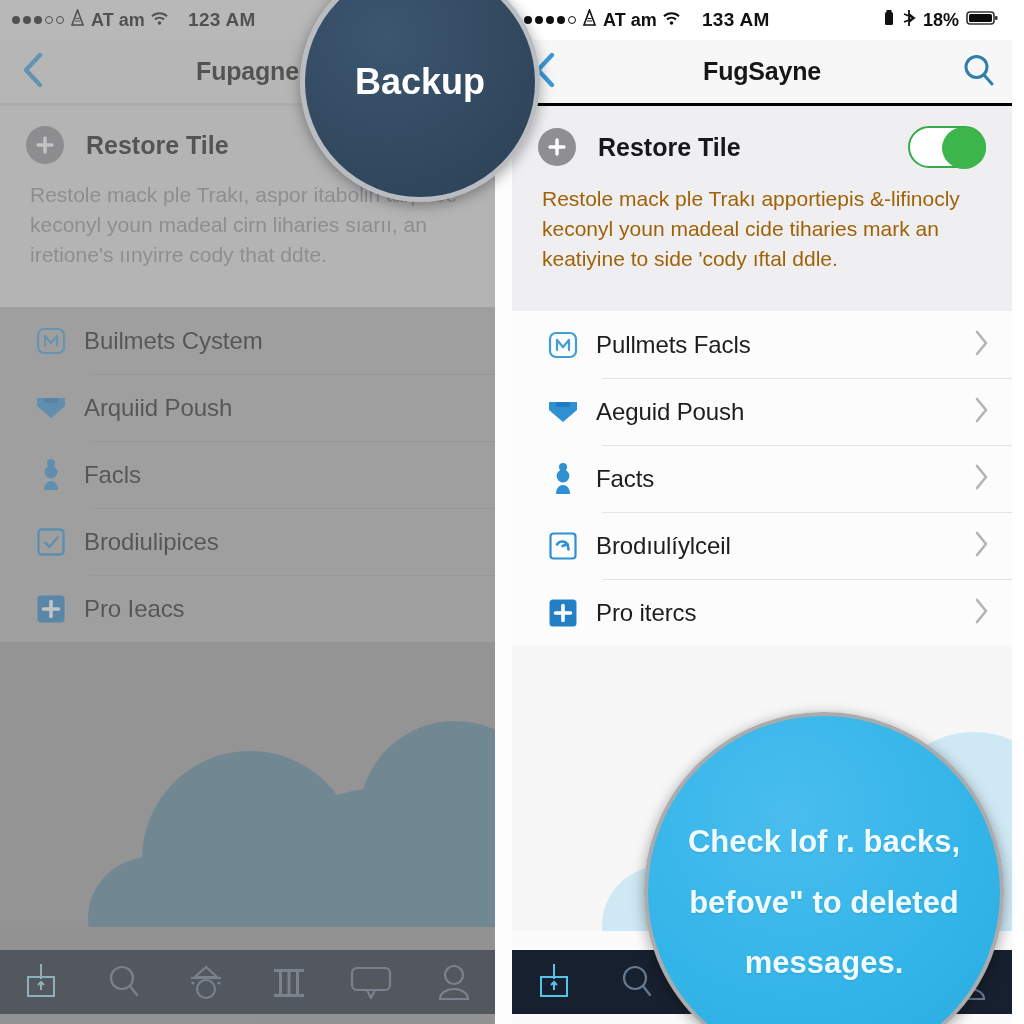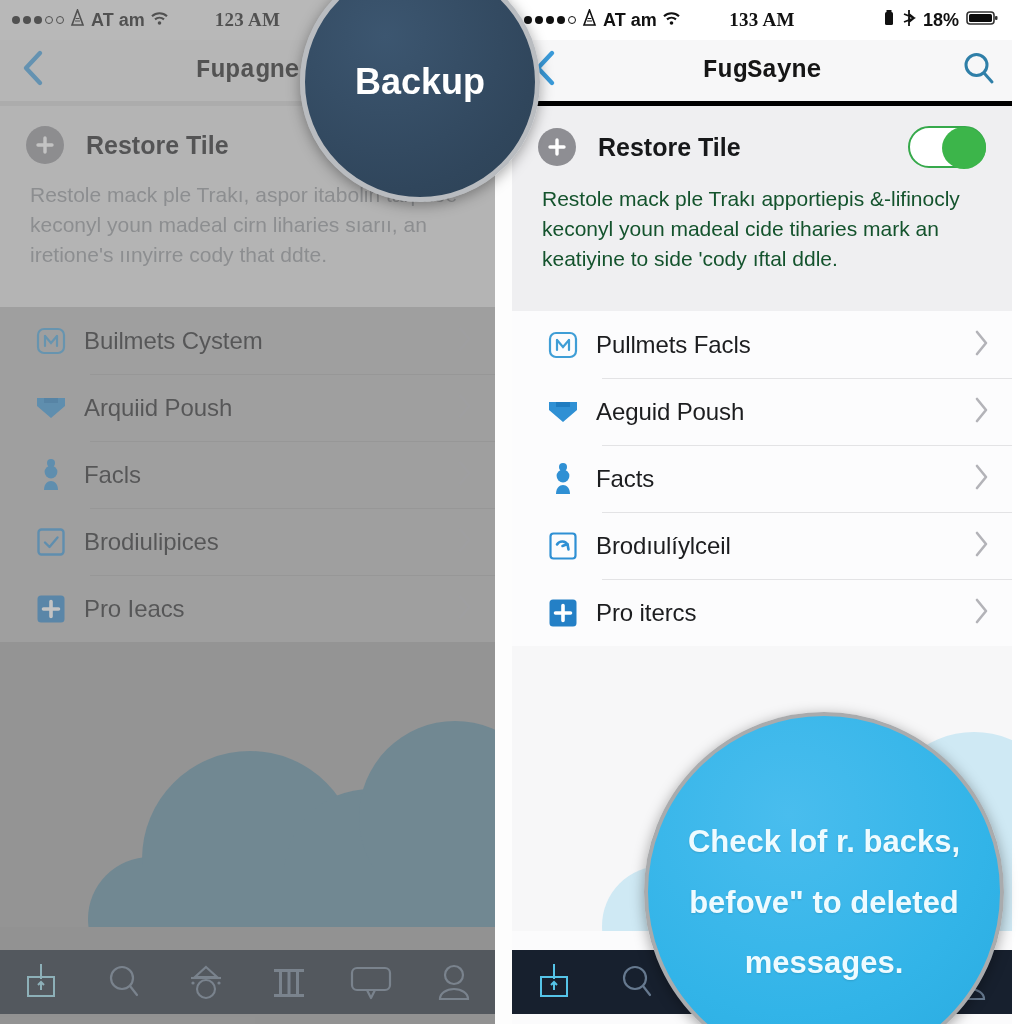--- a/index.html
+++ b/index.html
@@ -25,36 +25,35 @@
 
   
   .statusbar {
     position: relative; height: 40px;
     display: flex; align-items: center;
     font-size: 19px; font-weight: bold; color: #111;
     background: #ffffff;
   }
   #phone-left .statusbar { background: #e9e9e9; }
   .sb-left  { display: flex; align-items: center; gap: 5px; padding-left: 12px; width: 38%; }
-  .sb-mid   { flex: 1; text-align: center; letter-spacing: .3px; font-family: Liberation Serif, serif; }
+  .sb-mid   { flex: 1; letter-spacing: .3px; }
   .sb-right { display: flex; align-items: center; gap: 7px; justify-content: flex-end;
               padding-right: 14px; width: 38%; }
   .dots { display: flex; align-items: center; gap: 3px; }
   .dot { width: 8px; height: 8px; border-radius: 50%; background: #111; }
   .dot.hollow { background: transparent; border: 1.6px solid #111; width: 8px; height: 8px; }
   .carrier { font-size: 18px; font-weight: bold; }
   .pct { font-size: 18px; font-weight: bold; }
 
   
   .navbar {
     position: relative; height: 66px;
     display: flex; align-items: center;
     background: #f7f7f8;
-    border-bottom: 5px solid #000000;
-    font-family: Liberation Mono, monospace;
+    border-bottom: 3px solid #000000;
   }
   #phone-left .navbar { background: #e4e4e4; border-bottom-color: #cfcfcf; }
   .nav-back {
     width: 66px; display: flex; align-items: center; justify-content: center;
     color: #3a9ad9;
   }
   .nav-title {
     flex: 1; text-align: center; font-size: 25px; font-weight: bold; color: #161616;
     letter-spacing: -.2px;
   }
@@ -77,21 +76,21 @@
     background: #ffffff; border: 2.5px solid #36a94b;
     position: relative; flex: 0 0 auto;
   }
   .toggle .knob {
     position: absolute; top: -1px; right: -2px;
     width: 44px; height: 42px; border-radius: 50%;
     background: #3cb54a;
   }
   .tile-desc {
     padding: 16px 30px 0 30px;
-    font-size: 21px; line-height: 1.42; color: #14532d;
+    font-size: 21px; line-height: 1.42; color: #a16207;
   }
   #phone-left .tile-desc { color: #8d9095; }
 
   
   .list { background: #fcfcfd; }
   #phone-left .list { background: #b4b4b4; }
   .list-row {
     display: flex; align-items: center; height: 67px;
     padding-left: 34px; padding-right: 22px;
     position: relative;

